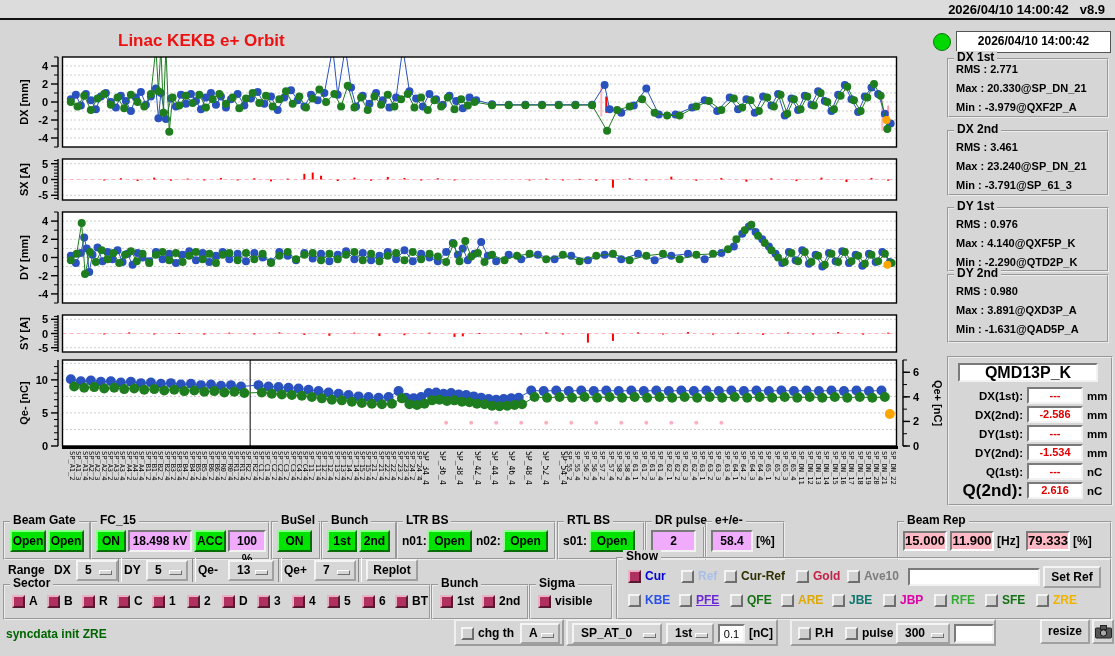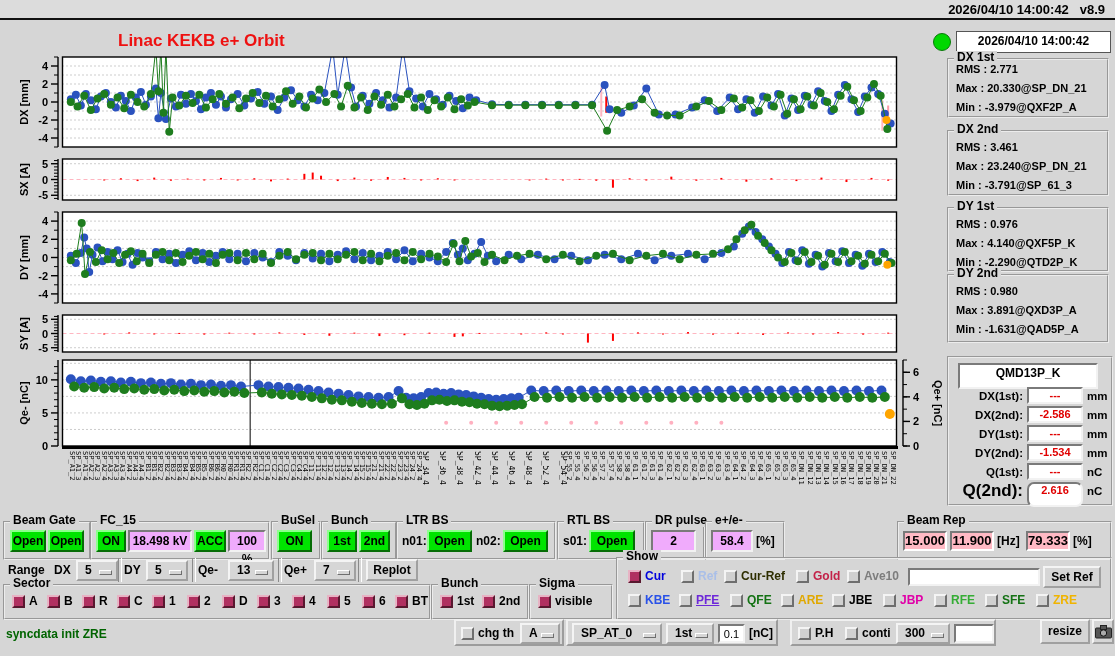--- a/index.html
+++ b/index.html
@@ -1039,39 +1039,39 @@
     </div>
     <div class="grp" style="left: 947px; top: 274px; width: 162px; height: 69px; padding-top: 6px; box-sizing: border-box;">
       <span class="t">DY 2nd</span>
       <div class="statline">RMS : 0.980</div>
       <div class="statline">Max : 3.891@QXD3P_A</div>
       <div class="statline">Min : -1.631@QAD5P_A</div>
     </div>
   </div>
 
 <div class="grp" style="left:947px;top:356px;width:162px;height:146px">
-  <div class="abs sfld" style="left:9px;top:5px;width:140px;height:26px;font-weight:bold;font-size:12px">QMD13P_K</div>
+  <div class="abs sfld" style="left:9px;top:5px;width:140px;height:19px;font-weight:bold;font-size:16px">QMD13P_K</div>
   <div id="monitor-rows">
       <div class="lbl" style="left: 0px; top: 31px; width: 74px; text-align: right; font-size: 11.5px;">DX(1st):</div>
       <div class="sfld" style="left: 78px; top: 29px; width: 56px; height: 17px; color: rgb(224, 0, 0); font-weight: bold; line-height: 13px;">---</div>
       <div class="lbl" style="left: 138px; top: 31px; font-size: 11.5px;">mm</div>
       <div class="lbl" style="left: 0px; top: 50px; width: 74px; text-align: right; font-size: 11.5px;">DX(2nd):</div>
       <div class="sfld" style="left: 78px; top: 48px; width: 56px; height: 17px; color: rgb(224, 0, 0); font-weight: bold; line-height: 13px;">-2.586</div>
       <div class="lbl" style="left: 138px; top: 50px; font-size: 11.5px;">mm</div>
       <div class="lbl" style="left: 0px; top: 69px; width: 74px; text-align: right; font-size: 11.5px;">DY(1st):</div>
       <div class="sfld" style="left: 78px; top: 67px; width: 56px; height: 17px; color: rgb(224, 0, 0); font-weight: bold; line-height: 13px;">---</div>
       <div class="lbl" style="left: 138px; top: 69px; font-size: 11.5px;">mm</div>
       <div class="lbl" style="left: 0px; top: 88px; width: 74px; text-align: right; font-size: 11.5px;">DY(2nd):</div>
       <div class="sfld" style="left: 78px; top: 86px; width: 56px; height: 17px; color: rgb(224, 0, 0); font-weight: bold; line-height: 13px;">-1.534</div>
       <div class="lbl" style="left: 138px; top: 88px; font-size: 11.5px;">mm</div>
       <div class="lbl" style="left: 0px; top: 107px; width: 74px; text-align: right; font-size: 11.5px;">Q(1st):</div>
       <div class="sfld" style="left: 78px; top: 105px; width: 56px; height: 17px; color: rgb(224, 0, 0); font-weight: bold; line-height: 13px;">---</div>
       <div class="lbl" style="left: 138px; top: 107px; font-size: 11.5px;">nC</div>
       <div class="lbl" style="left: 0px; top: 126px; width: 74px; text-align: right; font-size: 17px;">Q(2nd):</div>
-      <div class="sfld" style="left: 78px; top: 124px; width: 56px; height: 25px; color: rgb(224, 0, 0); font-weight: bold; line-height: 13px; border-radius: 7px;">2.616</div>
+      <div class="sfld" style="left: 78px; top: 124px; width: 56px; height: 17px; color: rgb(224, 0, 0); font-weight: bold; line-height: 13px;">2.616</div>
       <div class="lbl" style="left: 138px; top: 126px; font-size: 11.5px;">nC</div>
     </div>
 </div>
 
 <div class="grp" style="left:3px;top:521px;width:84px;height:35px">
   <span class="t">Beam Gate</span>
   <div class="gbtn" style="left:5px;top:7px;width:36px">Open</div>
   <div class="gbtn" style="left:43px;top:7px;width:36px">Open</div>
 </div>
 <div class="grp" style="left:90px;top:521px;width:176px;height:35px">
@@ -1198,21 +1198,21 @@
       <div class="lbl" style="left: 246px; top: 10px; color: rgb(125, 125, 125);">Ave10</div>
       <div class="cb" style="left: 10px; top: 35px;"></div>
       <div class="lbl" style="left: 27px; top: 34px; color: rgb(42, 82, 232);">KBE</div>
       <div class="cb" style="left: 61px; top: 35px;"></div>
       <div class="lbl" style="left: 78px; top: 34px; color: #6d28d9; text-decoration: underline;">PFE</div>
       <div class="cb" style="left: 112px; top: 35px;"></div>
       <div class="lbl" style="left: 129px; top: 34px; color: rgb(20, 114, 20);">QFE</div>
       <div class="cb" style="left: 163px; top: 35px;"></div>
       <div class="lbl" style="left: 180px; top: 34px; color: rgb(224, 168, 0);">ARE</div>
       <div class="cb" style="left: 214px; top: 35px;"></div>
-      <div class="lbl" style="left: 231px; top: 34px; color: #000000;">JBE</div>
+      <div class="lbl" style="left: 231px; top: 34px; color: #0f766e;">JBE</div>
       <div class="cb" style="left: 265px; top: 35px;"></div>
       <div class="lbl" style="left: 282px; top: 34px; color: rgb(224, 0, 168);">JBP</div>
       <div class="cb" style="left: 316px; top: 35px;"></div>
       <div class="lbl" style="left: 333px; top: 34px; color: rgb(53, 173, 53);">RFE</div>
       <div class="cb" style="left: 367px; top: 35px;"></div>
       <div class="lbl" style="left: 384px; top: 34px; color: rgb(20, 114, 20);">SFE</div>
       <div class="cb" style="left: 418px; top: 35px;"></div>
       <div class="lbl" style="left: 435px; top: 34px; color: rgb(240, 180, 0);">ZRE</div>
     </div>
   <input class="tfld" style="left: 290px; top: 9px; width: 132px; height: 18px;">
@@ -1228,21 +1228,21 @@
 <div class="panel" style="left:566px;top:619px;width:212px;height:27px">
   <div class="dd" style="left:4px;top:2px;width:90px"><span>SP_AT_0</span><i></i></div>
   <div class="dd" style="left:98px;top:2px;width:48px"><span>1st</span><i></i></div>
   <div class="sfld" style="left:150px;top:3px;width:27px;height:19px">0.1</div>
   <span class="lbl" style="left:181px;top:5px">[nC]</span>
 </div>
 <div class="panel" style="left:790px;top:619px;width:206px;height:27px">
   <div class="cb" style="left:6px;top:6px"></div>
   <span class="lbl" style="left:23px;top:5px">P.H</span>
   <div class="cb" style="left:53px;top:6px"></div>
-  <span class="lbl" style="left:70px;top:5px">conti</span>
+  <span class="lbl" style="left:70px;top:5px">pulse</span>
   <div class="dd" style="left:104px;top:2px;width:54px"><span>300</span><i></i></div>
   <input class="tfld" style="left: 162px; top: 3px; width: 40px; height: 19px;">
 </div>
 <div class="btn" style="left:1040px;top:619px;width:50px;height:25px;line-height:21px">resize</div>
 <div class="btn" style="left:1092px;top:619px;width:22px;height:25px">
   <svg width="17" height="14" viewBox="0 0 17 14" style="margin-top:4px">
     <rect x="0.5" y="3" width="16" height="10" rx="1" fill="#555" stroke="#222"></rect>
     <rect x="5.5" y="0.5" width="6" height="4" fill="#555" stroke="#222"></rect>
     <circle cx="8.5" cy="8" r="3.2" fill="#aaa" stroke="#111"></circle>
   </svg>

